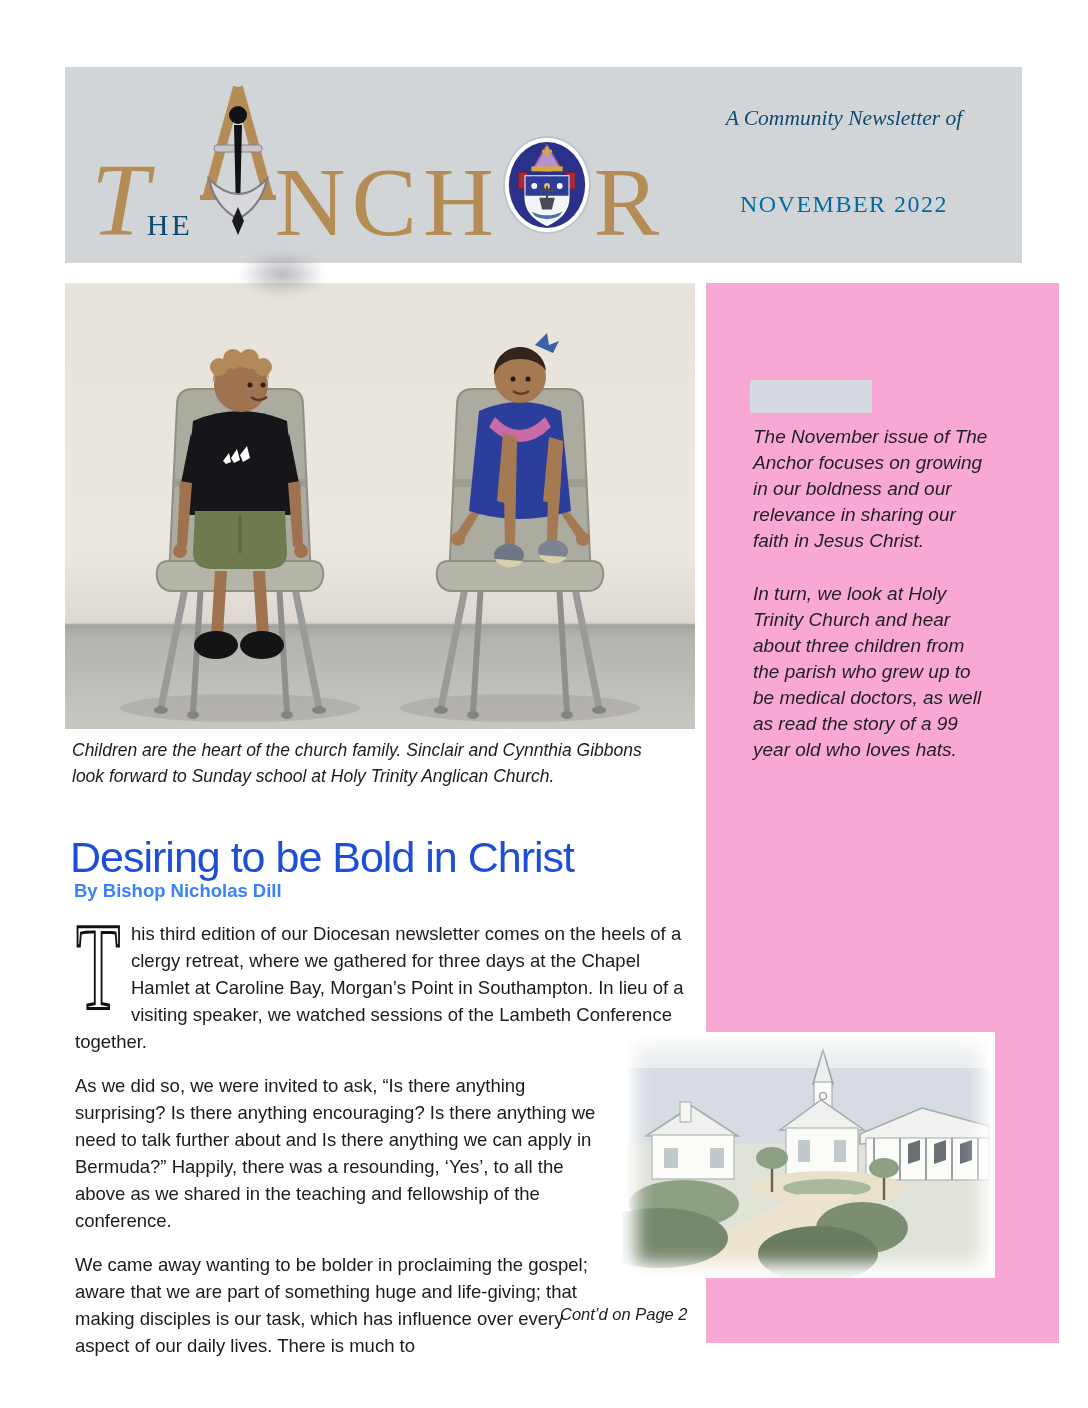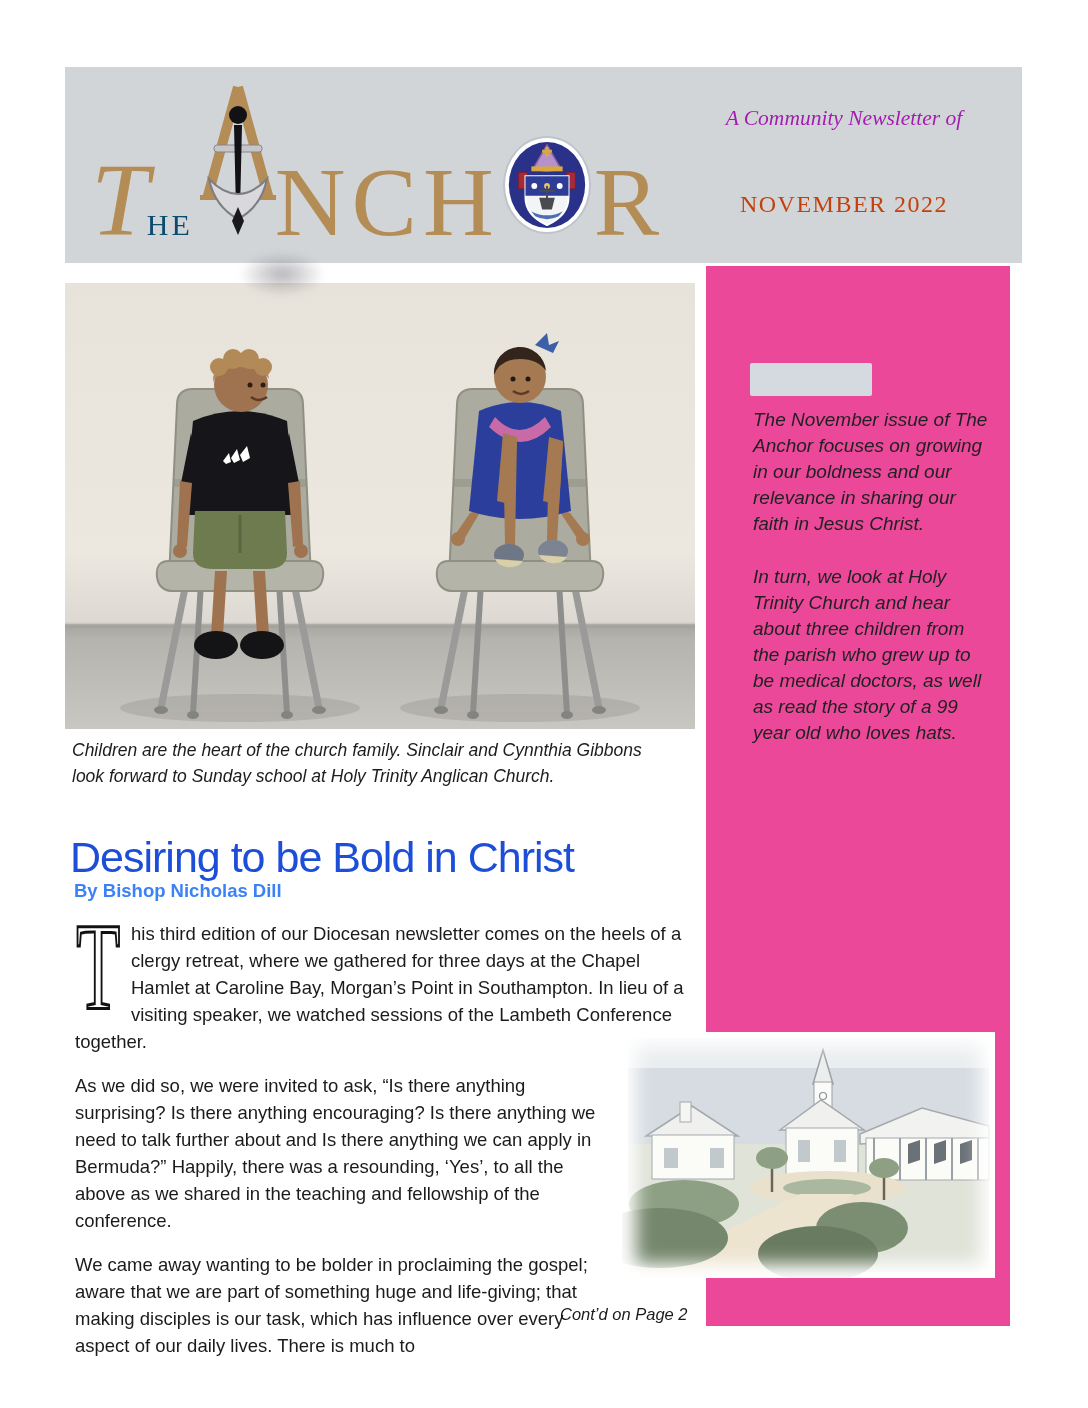--- a/index.html
+++ b/index.html
@@ -31,25 +31,25 @@
   .anchor-a{align-self:baseline;margin-bottom:-34px;margin-right:-2px;}
   .crest{align-self:baseline;margin-bottom:-16px;margin:0 2px -16px 2px;}
   .anchor-shadow{
     position:absolute;left:222px;top:243px;width:120px;height:62px;
     background:radial-gradient(ellipse closest-side,rgba(95,95,105,.45),rgba(95,95,105,0) 72%);
     filter:blur(3px);z-index:2;
   }
   .tagline{
     position:absolute;right:8px;top:38px;width:340px;text-align:center;
     font-family:"Liberation Serif",serif;font-style:italic;
-    font-size:21.5px;line-height:27px;color:#a21caf;
+    font-size:21.5px;line-height:27px;color:#0c4a6e;
   }
   .issue-date{
     position:absolute;right:8px;top:124px;width:340px;text-align:center;
-    font-family:"Liberation Serif",serif;font-size:24px;color:#c2410c;
+    font-family:"Liberation Serif",serif;font-size:24px;color:#0369a1;
     letter-spacing:1.5px;
   }
   
   .photo{
     position:absolute;left:65px;top:283px;width:630px;height:446px;overflow:hidden;
     background:linear-gradient(#e7e2da 0%,#ece8e0 60%,#ddd9d2 76%,
                #a9a7a2 77%,#b6b4af 80%,#c9c7c2 100%);
   }
   .photo svg{position:absolute;left:0;top:0;}
   
@@ -70,22 +70,22 @@
   }
   .article p{margin:0 0 17px 0;}
   .dropcap{float:left;margin:5px 10px 0 0;}
   .wrap-spacer{float:right;width:85px;height:430px;}
   .continuation{
     position:absolute;left:560px;top:1305px;width:160px;
     font-style:italic;font-size:16.5px;color:#1b1b1b;
   }
   
   .sidebar{
-    position:absolute;left:706px;top:266px;width:304px;height:1060px;
-    background:#ec4899;z-index:1;
+    position:absolute;left:706px;top:283px;width:353px;height:1060px;
+    background:#f9a8d4;z-index:1;
   }
   .redacted{
     position:absolute;left:44px;top:97px;width:122px;height:33px;
     background:#d5d9e0;border-radius:2px;
   }
   .side-par{
     position:absolute;left:47px;width:242px;
     font-style:italic;font-size:19px;line-height:26px;color:#1f2022;
   }
   .side-par.p1{top:141px;}

